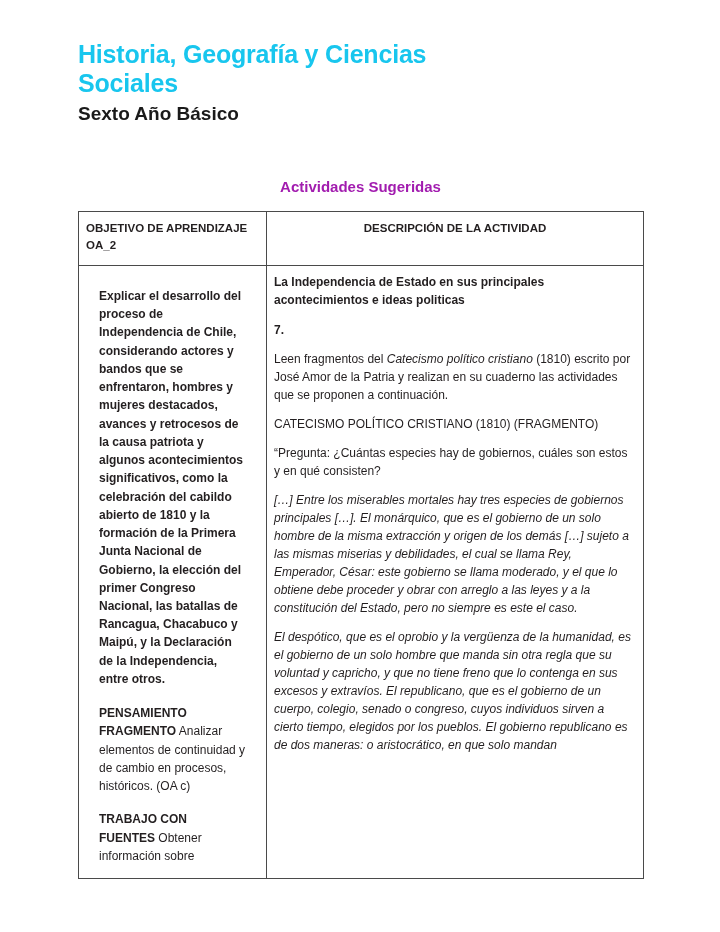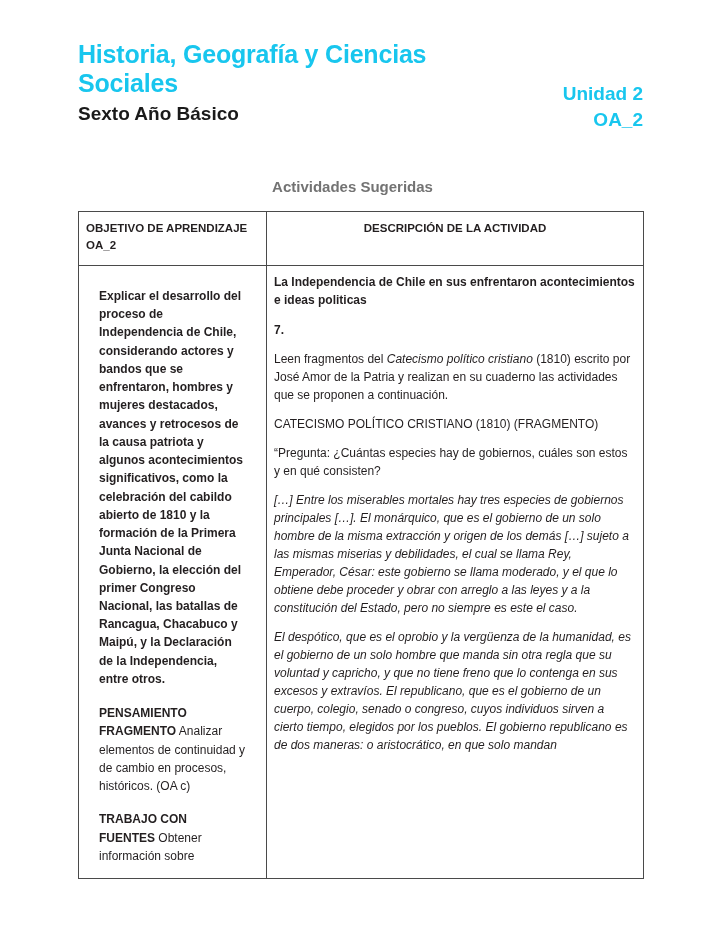--- a/index.html
+++ b/index.html
@@ -71,27 +71,27 @@
     font-weight: bold;
     color: #18C6EE;
     line-height: 1.25;
     margin: 2px 0 0 0;
     white-space: nowrap;
   }
 
   
   .section-title {
     position: absolute;
-    left: 70px;
+    left: 78px;
     top: 178px;
     width: 565px;
     text-align: center;
     font-size: 15px;
     font-weight: bold;
-    color: #737373;
+    color: #a21caf;
   }
 
   
   .activity-table {
     position: absolute;
     left: 78px;
     top: 211px;
     width: 565px;
     border-collapse: collapse;
     table-layout: fixed;
@@ -157,24 +157,20 @@
 </head>
 <body>
 
 <div class="page">
 
   <div class="doc-header">
     <div class="header-grid">
       <div class="header-left">
         <div class="subject-title">Historia, Geografía y Ciencias Sociales</div>
         <div class="grade-title">Sexto Año Básico</div>
-      </div>
-      <div class="header-right">
-        <div class="unit-label">Unidad 2</div>
-        <div class="oa-label">OA_2</div>
       </div>
     </div>
   </div>
 
   <div class="section-title">Actividades Sugeridas</div>
 
   <table class="activity-table">
     <colgroup>
       <col class="col-obj">
       <col class="col-desc">
@@ -186,21 +182,21 @@
       </tr>
     </thead>
     <tbody>
       <tr>
         <td class="cell-obj">
           <p class="obj-main">Explicar el desarrollo del proceso de Independencia de Chile, considerando actores y bandos que se enfrentaron, hombres y mujeres destacados, avances y retrocesos de la causa patriota y algunos acontecimientos significativos, como la celebración del cabildo abierto de 1810 y la formación de la Primera Junta Nacional de Gobierno, la elección del primer Congreso Nacional, las batallas de Rancagua, Chacabuco y Maipú, y la Declaración de la Independencia, entre otros.</p>
           <p class="obj-skill"><span class="skill-name">PENSAMIENTO FRAGMENTO</span><span> Analizar elementos de continuidad y de cambio en procesos, históricos. (OA c)</span></p>
           <p class="obj-skill-2"><span class="skill-name">TRABAJO CON FUENTES</span><span> Obtener información sobre</span></p>
         </td>
         <td class="cell-desc">
-          <p class="desc-head">La Independencia de Chile en sus enfrentaron acontecimientos e ideas politicas</p>
+          <p class="desc-head">La Independencia de Estado en sus principales acontecimientos e ideas politicas</p>
           <p class="desc-num">7.</p>
           <p><span>Leen fragmentos del </span><span class="src-italic">Catecismo político cristiano</span><span> (1810) escrito por José Amor de la Patria y realizan en su cuaderno las actividades que se proponen a continuación.</span></p>
           <p class="upper-src">CATECISMO POLÍTICO CRISTIANO (1810) (FRAGMENTO)</p>
           <p>“Pregunta: ¿Cuántas especies hay de gobiernos, cuáles son estos y en qué consisten?</p>
           <p class="desc-italic">[…] Entre los miserables mortales hay tres especies de gobiernos principales […]. El monárquico, que es el gobierno de un solo hombre de la misma extracción y origen de los demás […] sujeto a las mismas miserias y debilidades, el cual se llama Rey, Emperador, César: este gobierno se llama moderado, y el que lo obtiene debe proceder y obrar con arreglo a las leyes y a la constitución del Estado, pero no siempre es este el caso.</p>
           <p class="desc-italic">El despótico, que es el oprobio y la vergüenza de la humanidad, es el gobierno de un solo hombre que manda sin otra regla que su voluntad y capricho, y que no tiene freno que lo contenga en sus excesos y extravíos. El republicano, que es el gobierno de un cuerpo, colegio, senado o congreso, cuyos individuos sirven a cierto tiempo, elegidos por los pueblos. El gobierno republicano es de dos maneras: o aristocrático, en que solo mandan</p>
         </td>
       </tr>
     </tbody>
   </table>

